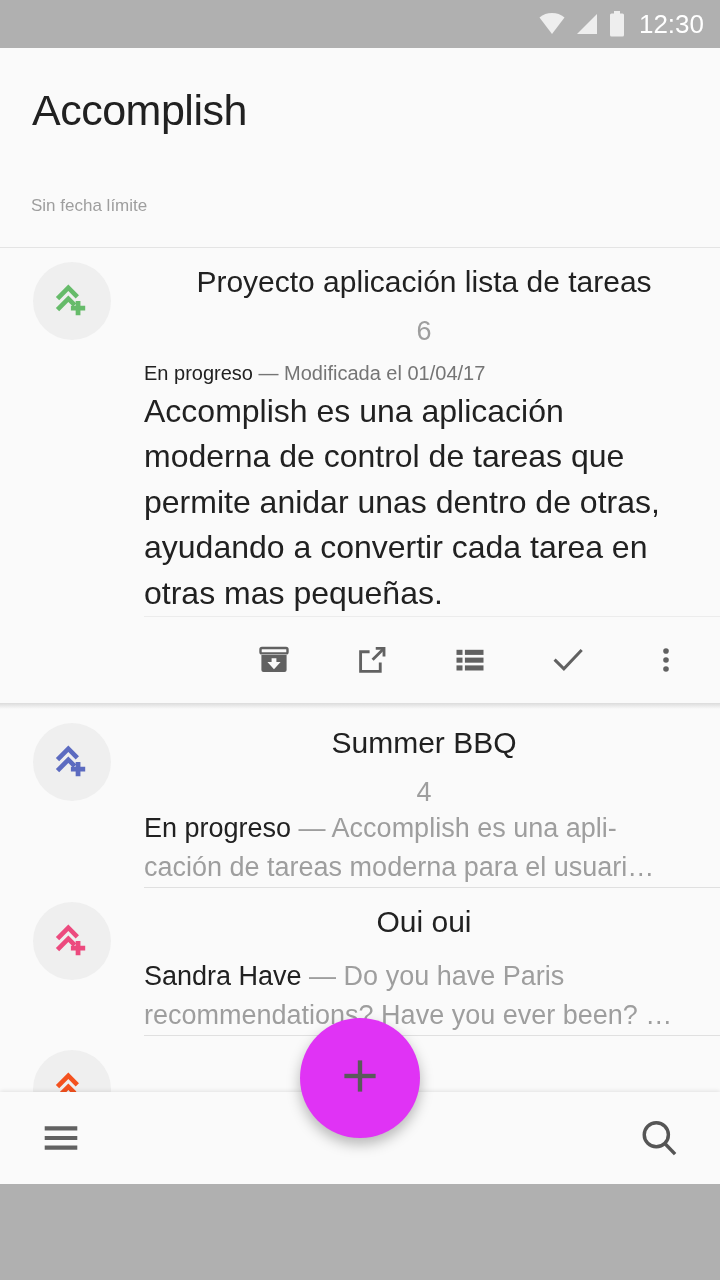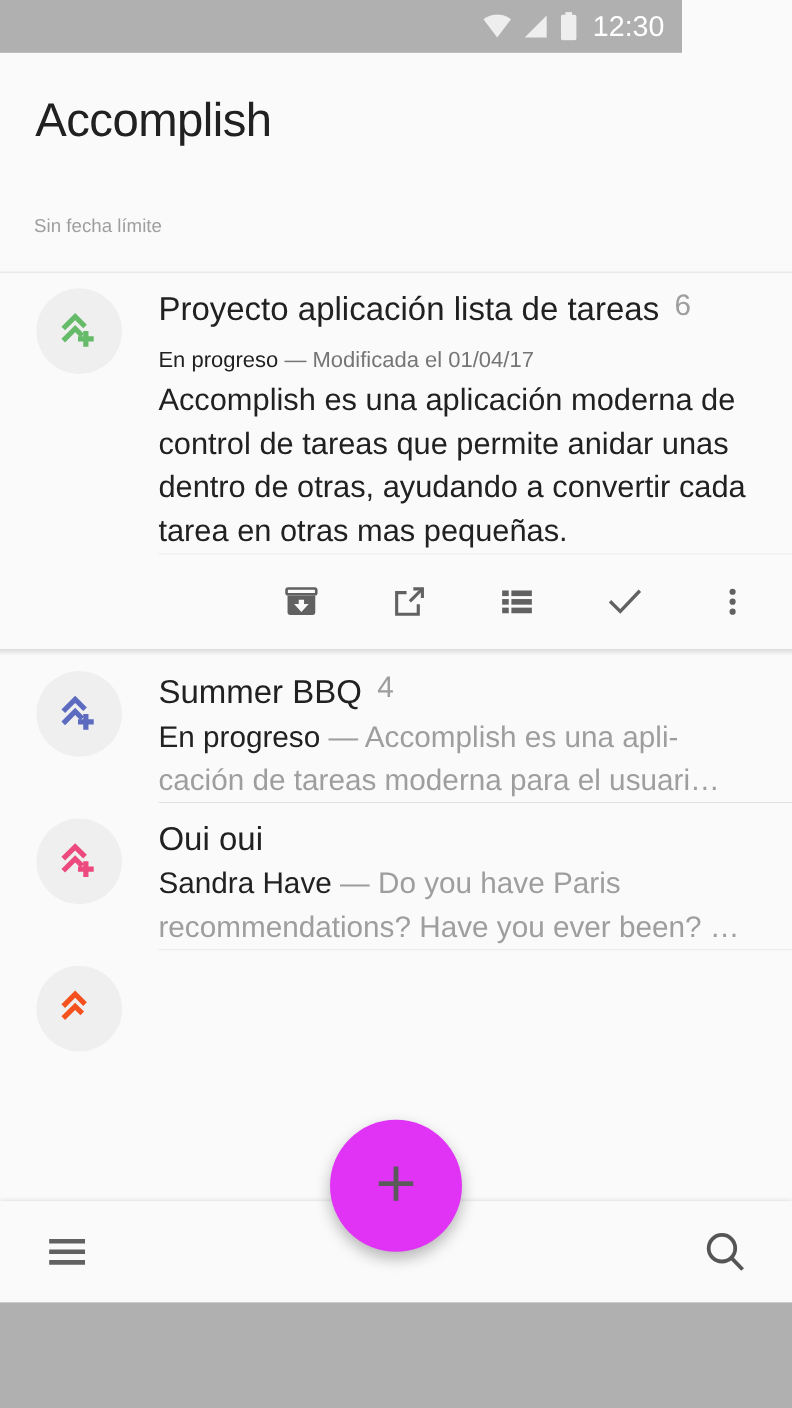--- a/index.html
+++ b/index.html
@@ -6,21 +6,21 @@
   html, body {
     width:720px; height:1280px;
     font-family:"Liberation Sans", sans-serif;
     background:#fafafa;
     overflow:hidden;
   }
   .phone { position:relative; width:720px; height:1280px; background:#fafafa; }
 
   
   .statusbar {
-    position:absolute; top:0; left:0; width:620px; height:48px;
+    position:absolute; top:0; left:0; width:720px; height:48px;
     background:#b0b0b0;
     display:flex; align-items:center; justify-content:flex-end;
     padding-right:16px; gap:10px;
   }
   .sb-icon { display:flex; align-items:center; }
   .sb-time { color:#ffffff; font-size:26px; letter-spacing:0px; line-height:1; padding-left:4px; }
 
   
   .app-title {
     position:absolute; top:86px; left:32px;
@@ -44,29 +44,29 @@
   .avatar-col { width:144px; flex:0 0 144px; display:flex; justify-content:center; padding-top:14px; }
   .avatar {
     width:78px; height:78px; border-radius:50%;
     background:#efefef;
     display:flex; align-items:center; justify-content:center;
   }
   .avatar svg { display:block; }
 
   .content-col { flex:1 1 auto; padding-right:16px; padding-top:14px; }
 
-  .row-title-line { display:flex; align-items:flex-start; gap:14px; }
+  .row-title-line { display:flex; align-items:center; gap:14px;flex-direction:column; }
   .row-title { font-size:30px; color:#212121; line-height:1.32; font-weight:400; white-space:nowrap; }
   .row-count { font-size:27px; color:#9e9e9e; }
 
   .row-meta { font-size:20px; line-height:1.42; color:#757575; margin-top:12px; }
   .row-meta .strong { color:#212121; }
 
   .row-body {
-    font-size:28px; line-height:1.42; color:#212121; margin-top:2px;
+    font-size:32px; line-height:1.42; color:#212121; margin-top:2px;
     width:545px;
   }
   .row-snippet {
     font-size:27px; line-height:1.45; color:#9e9e9e; margin-top:1px; width:545px;
   }
   .row-snippet .strong { color:#212121; }
 
   
   .actions-wrap { padding-left:144px; }
   .actions-divider { height:1px; background:#ececec; margin-right:0; }

